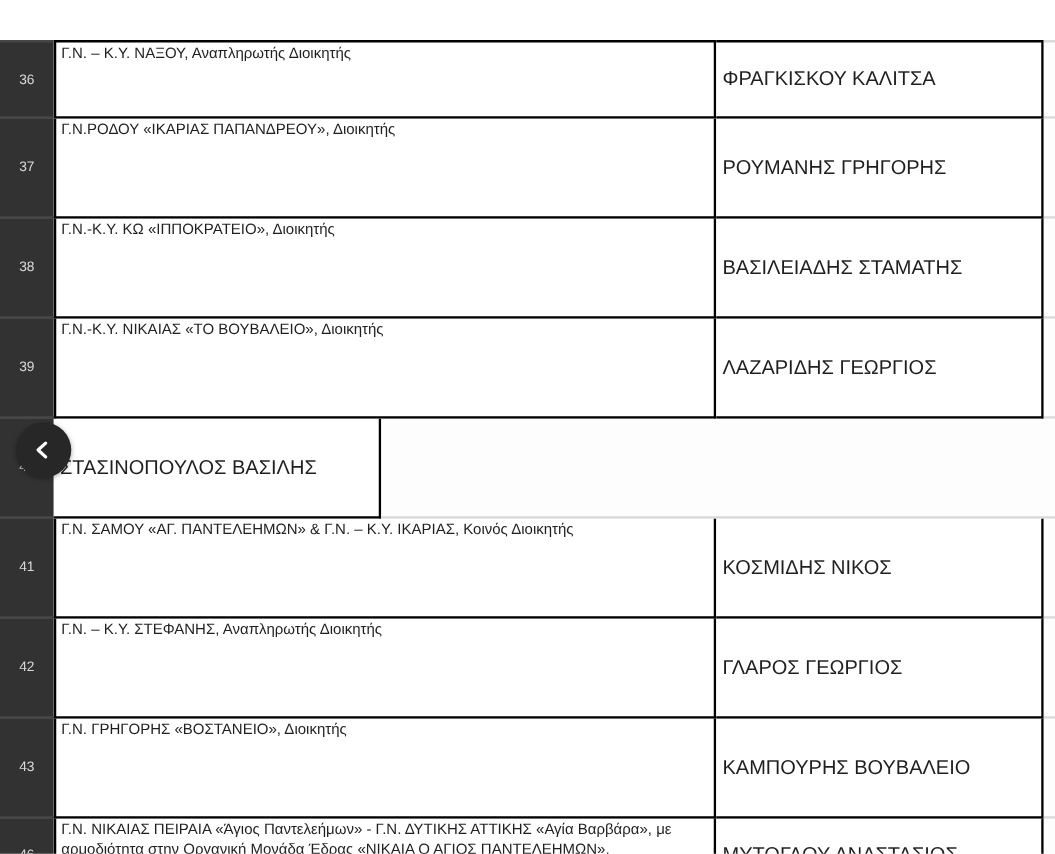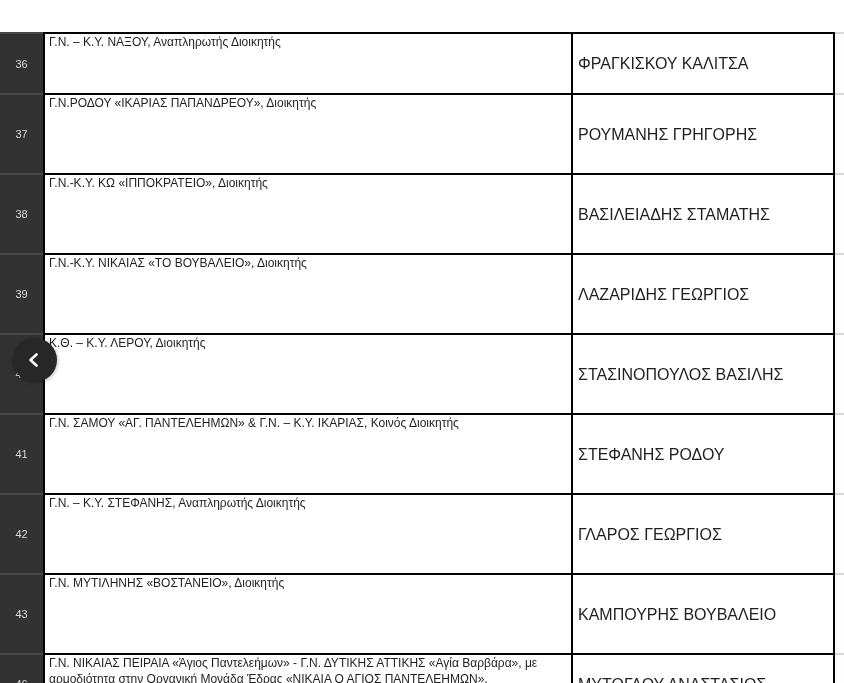--- a/index.html
+++ b/index.html
@@ -153,55 +153,52 @@
           <span>Γ.Ν.-Κ.Υ. ΝΙΚΑΙΑΣ «ΤΟ ΒΟΥΒΑΛΕΙΟ», Διοικητής</span>
         </div>
       <div class="cell-name">
           <span>ΛΑΖΑΡΙΔΗΣ ΓΕΩΡΓΙΟΣ</span>
         </div>
       <div class="cell-gutter"></div>
     </div>
 
     <div class="row">
       <div class="cell-num">40</div>
-      <div class="cell-desc">
-          <span>Κ.Θ. – Κ.Υ. ΛΕΡΟΥ, Διοικητής</span>
-        </div>
       <div class="cell-name">
           <span>ΣΤΑΣΙΝΟΠΟΥΛΟΣ ΒΑΣΙΛΗΣ</span>
         </div>
       <div class="cell-gutter"></div>
     </div>
 
     <div class="row">
       <div class="cell-num">41</div>
       <div class="cell-desc">
           <span>Γ.Ν. ΣΑΜΟΥ «ΑΓ. ΠΑΝΤΕΛΕΗΜΩΝ» &amp; Γ.Ν. – Κ.Υ. ΙΚΑΡΙΑΣ, Κοινός Διοικητής</span>
         </div>
       <div class="cell-name">
-          <span>ΣΤΕΦΑΝΗΣ ΡΟΔΟΥ</span>
+          <span>ΚΟΣΜΙΔΗΣ ΝΙΚΟΣ</span>
         </div>
       <div class="cell-gutter"></div>
     </div>
 
     <div class="row">
       <div class="cell-num">42</div>
       <div class="cell-desc">
           <span>Γ.Ν. – Κ.Υ. ΣΤΕΦΑΝΗΣ, Αναπληρωτής Διοικητής</span>
         </div>
       <div class="cell-name">
           <span>ΓΛΑΡΟΣ ΓΕΩΡΓΙΟΣ</span>
         </div>
       <div class="cell-gutter"></div>
     </div>
 
     <div class="row">
       <div class="cell-num">43</div>
       <div class="cell-desc">
-          <span>Γ.Ν. ΜΥΤΙΛΗΝΗΣ «ΒΟΣΤΑΝΕΙΟ», Διοικητής</span>
+          <span>Γ.Ν. ΓΡΗΓΟΡΗΣ «ΒΟΣΤΑΝΕΙΟ», Διοικητής</span>
         </div>
       <div class="cell-name">
           <span>ΚΑΜΠΟΥΡΗΣ ΒΟΥΒΑΛΕΙΟ</span>
         </div>
       <div class="cell-gutter"></div>
     </div>
 
 
 
     <div class="row last">

